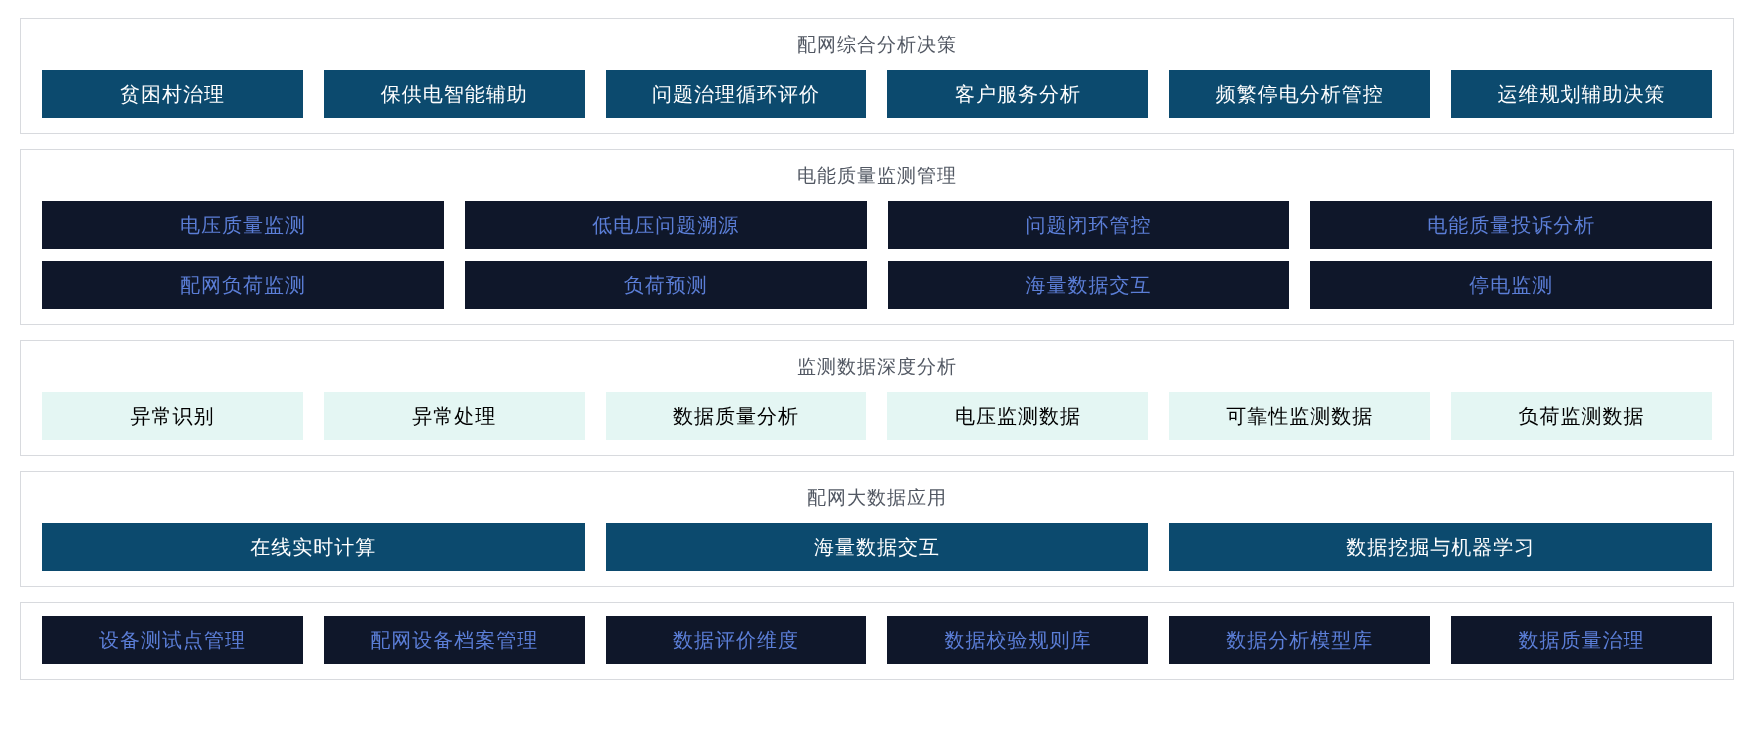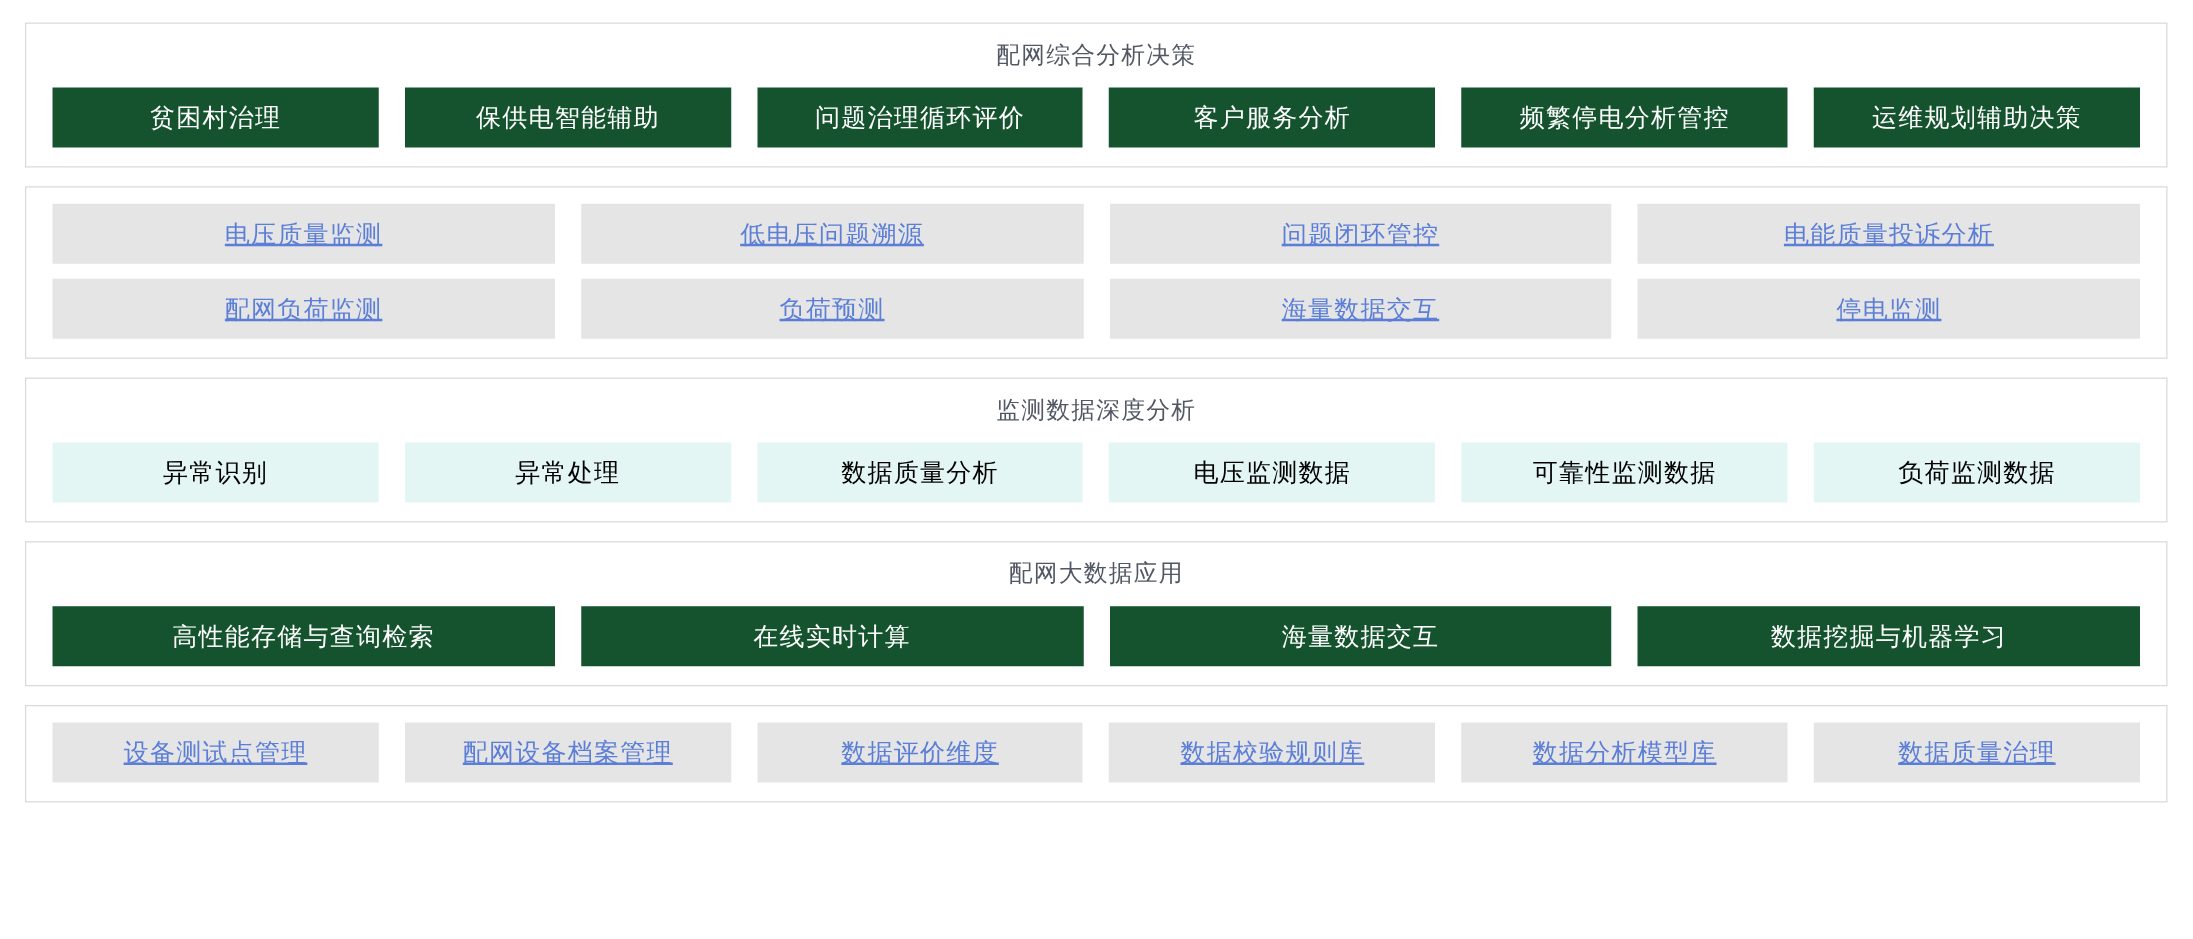--- a/index.html
+++ b/index.html
@@ -36,22 +36,22 @@
     height: 48px;
     display: flex;
     align-items: center;
     justify-content: center;
     font-size: 20px;
     letter-spacing: 1px;
     cursor: pointer;
     user-select: none;
     white-space: nowrap;
   }
-  .btn.solid    { background: #14532d; color: #ffffff; }
-  .btn.lavender { background: #e5e5e5; color: #5b7ed7; text-decoration: underline; }
+  .btn.solid    { background: #0c4a6e; color: #ffffff; }
+  .btn.lavender { background: #0f172a; color: #5b7ed7; }
   .btn.mint     { background: #e4f6f3; color: #000000; }
 </style>
 </head>
 <body>
 
 <div class="page">
 
   <div class="panel">
     <div class="panel-title">配网综合分析决策</div>
     <div class="rows">
@@ -60,20 +60,21 @@
         <div class="btn solid">保供电智能辅助</div>
         <div class="btn solid">问题治理循环评价</div>
         <div class="btn solid">客户服务分析</div>
         <div class="btn solid">频繁停电分析管控</div>
         <div class="btn solid">运维规划辅助决策</div>
       </div>
     </div>
   </div>
 
   <div class="panel">
+    <div class="panel-title">电能质量监测管理</div>
     <div class="rows">
       <div class="btn-row">
         <div class="btn lavender">电压质量监测</div>
         <div class="btn lavender">低电压问题溯源</div>
         <div class="btn lavender">问题闭环管控</div>
         <div class="btn lavender">电能质量投诉分析</div>
       </div>
       <div class="btn-row">
         <div class="btn lavender">配网负荷监测</div>
         <div class="btn lavender">负荷预测</div>
@@ -94,21 +95,20 @@
         <div class="btn mint">可靠性监测数据</div>
         <div class="btn mint">负荷监测数据</div>
       </div>
     </div>
   </div>
 
   <div class="panel">
     <div class="panel-title">配网大数据应用</div>
     <div class="rows">
       <div class="btn-row">
-        <div class="btn solid">高性能存储与查询检索</div>
         <div class="btn solid">在线实时计算</div>
         <div class="btn solid">海量数据交互</div>
         <div class="btn solid">数据挖掘与机器学习</div>
       </div>
     </div>
   </div>
 
   <div class="panel">
     <div class="rows">
       <div class="btn-row">

